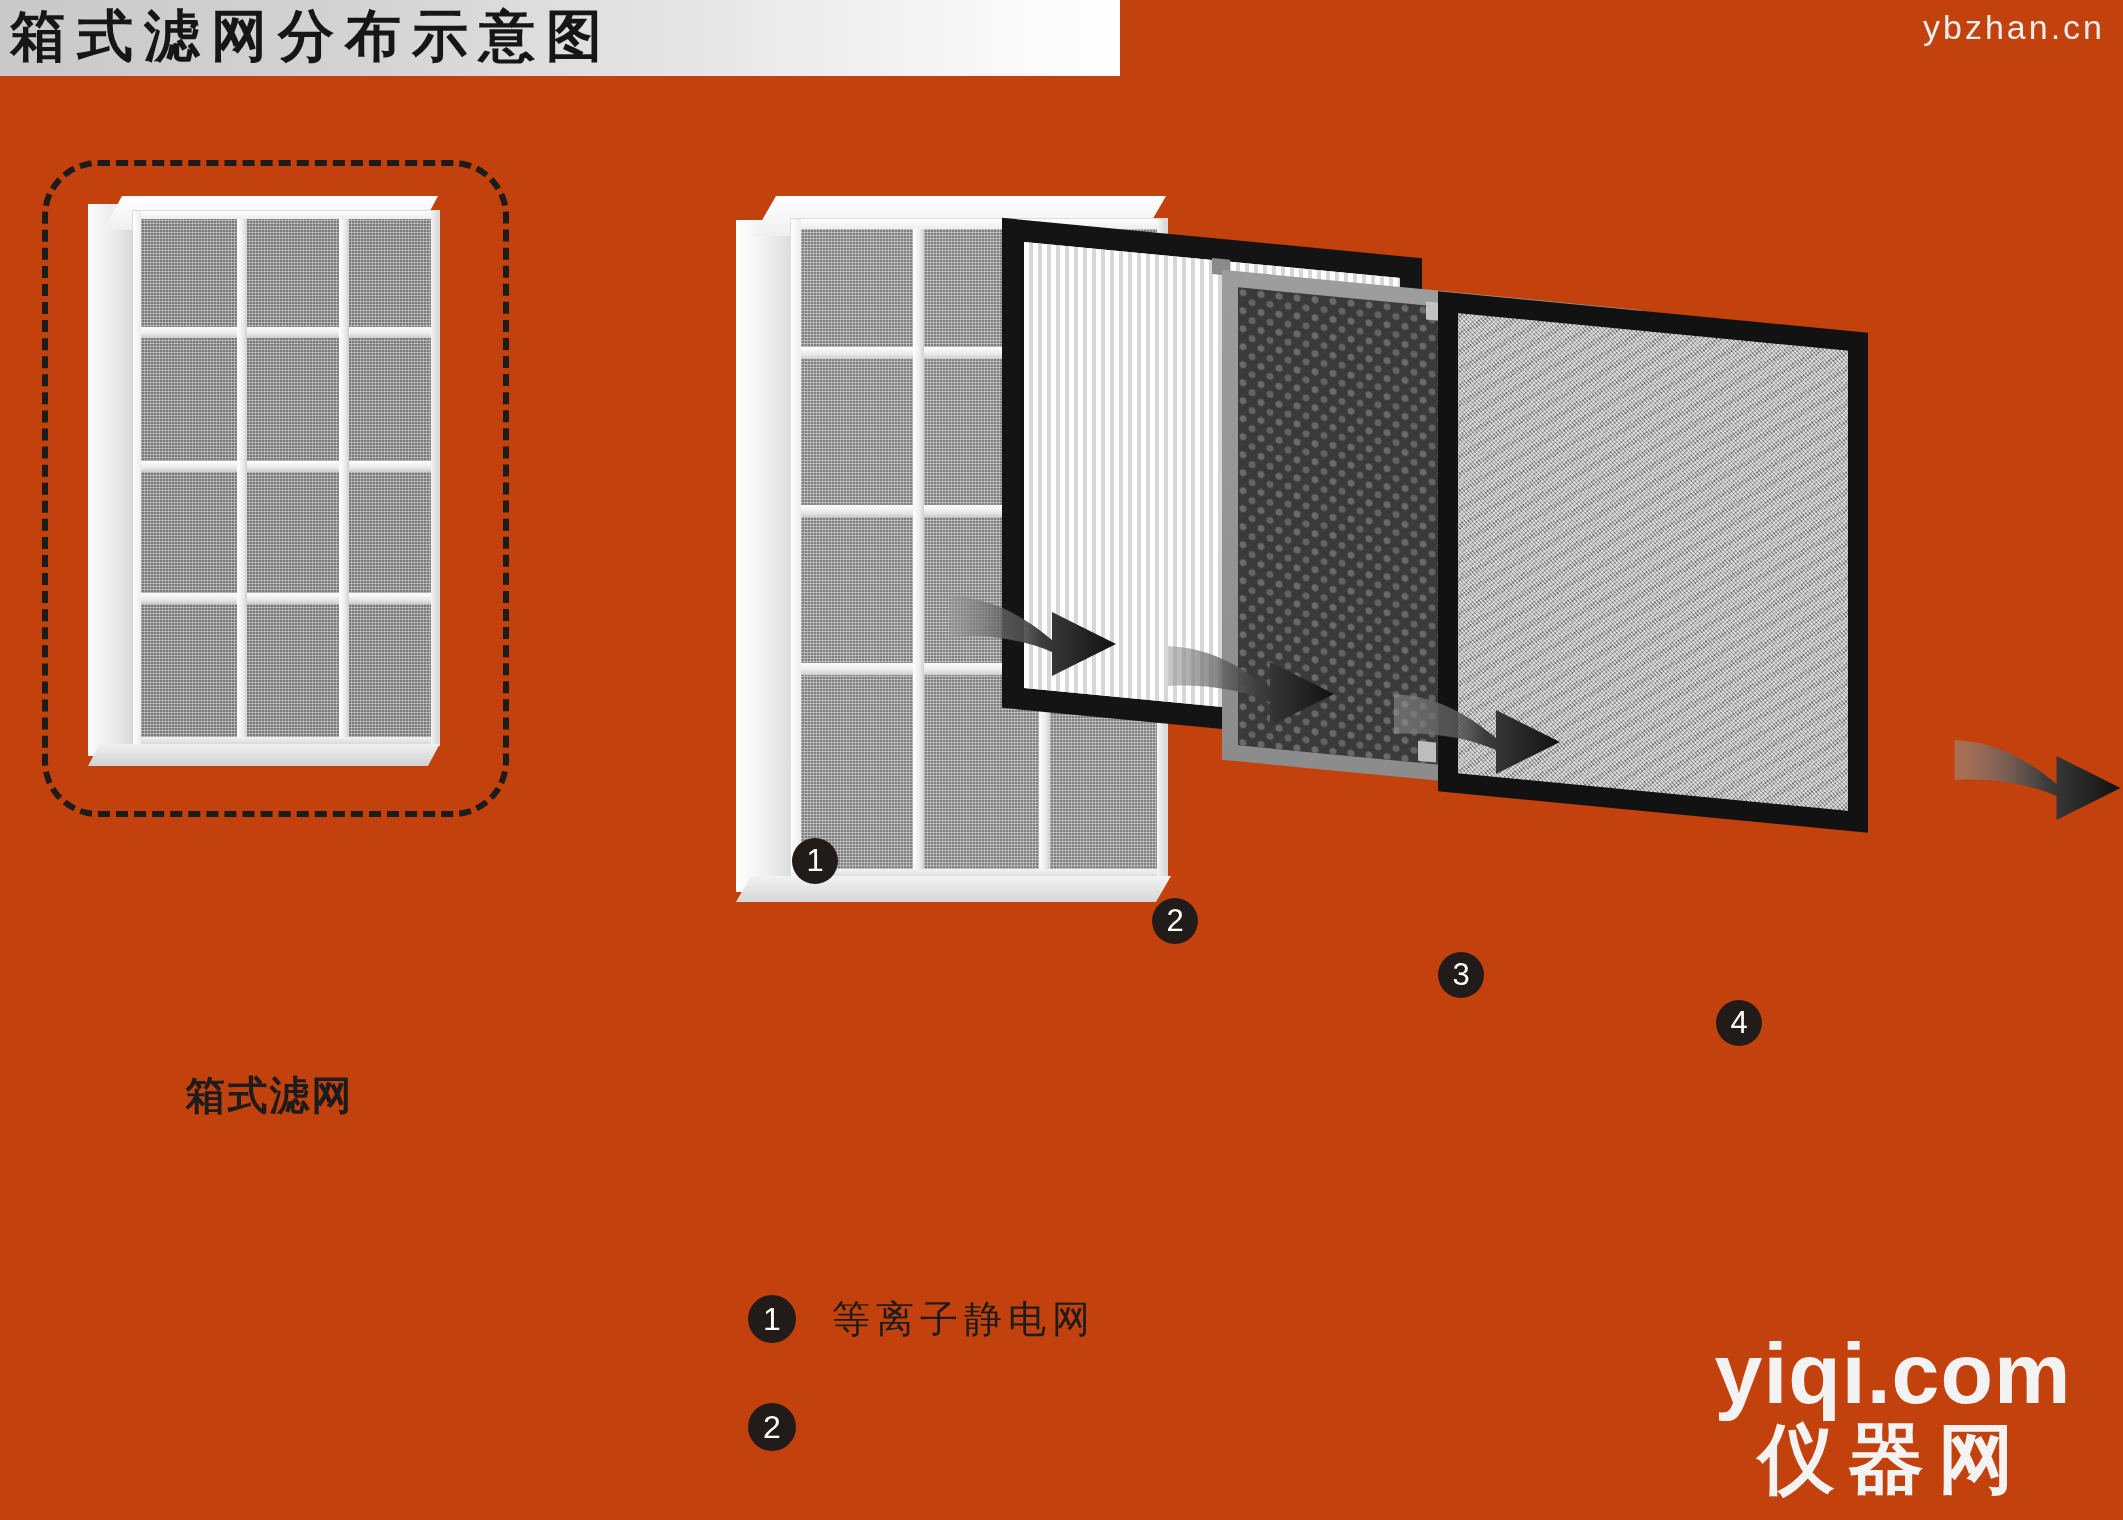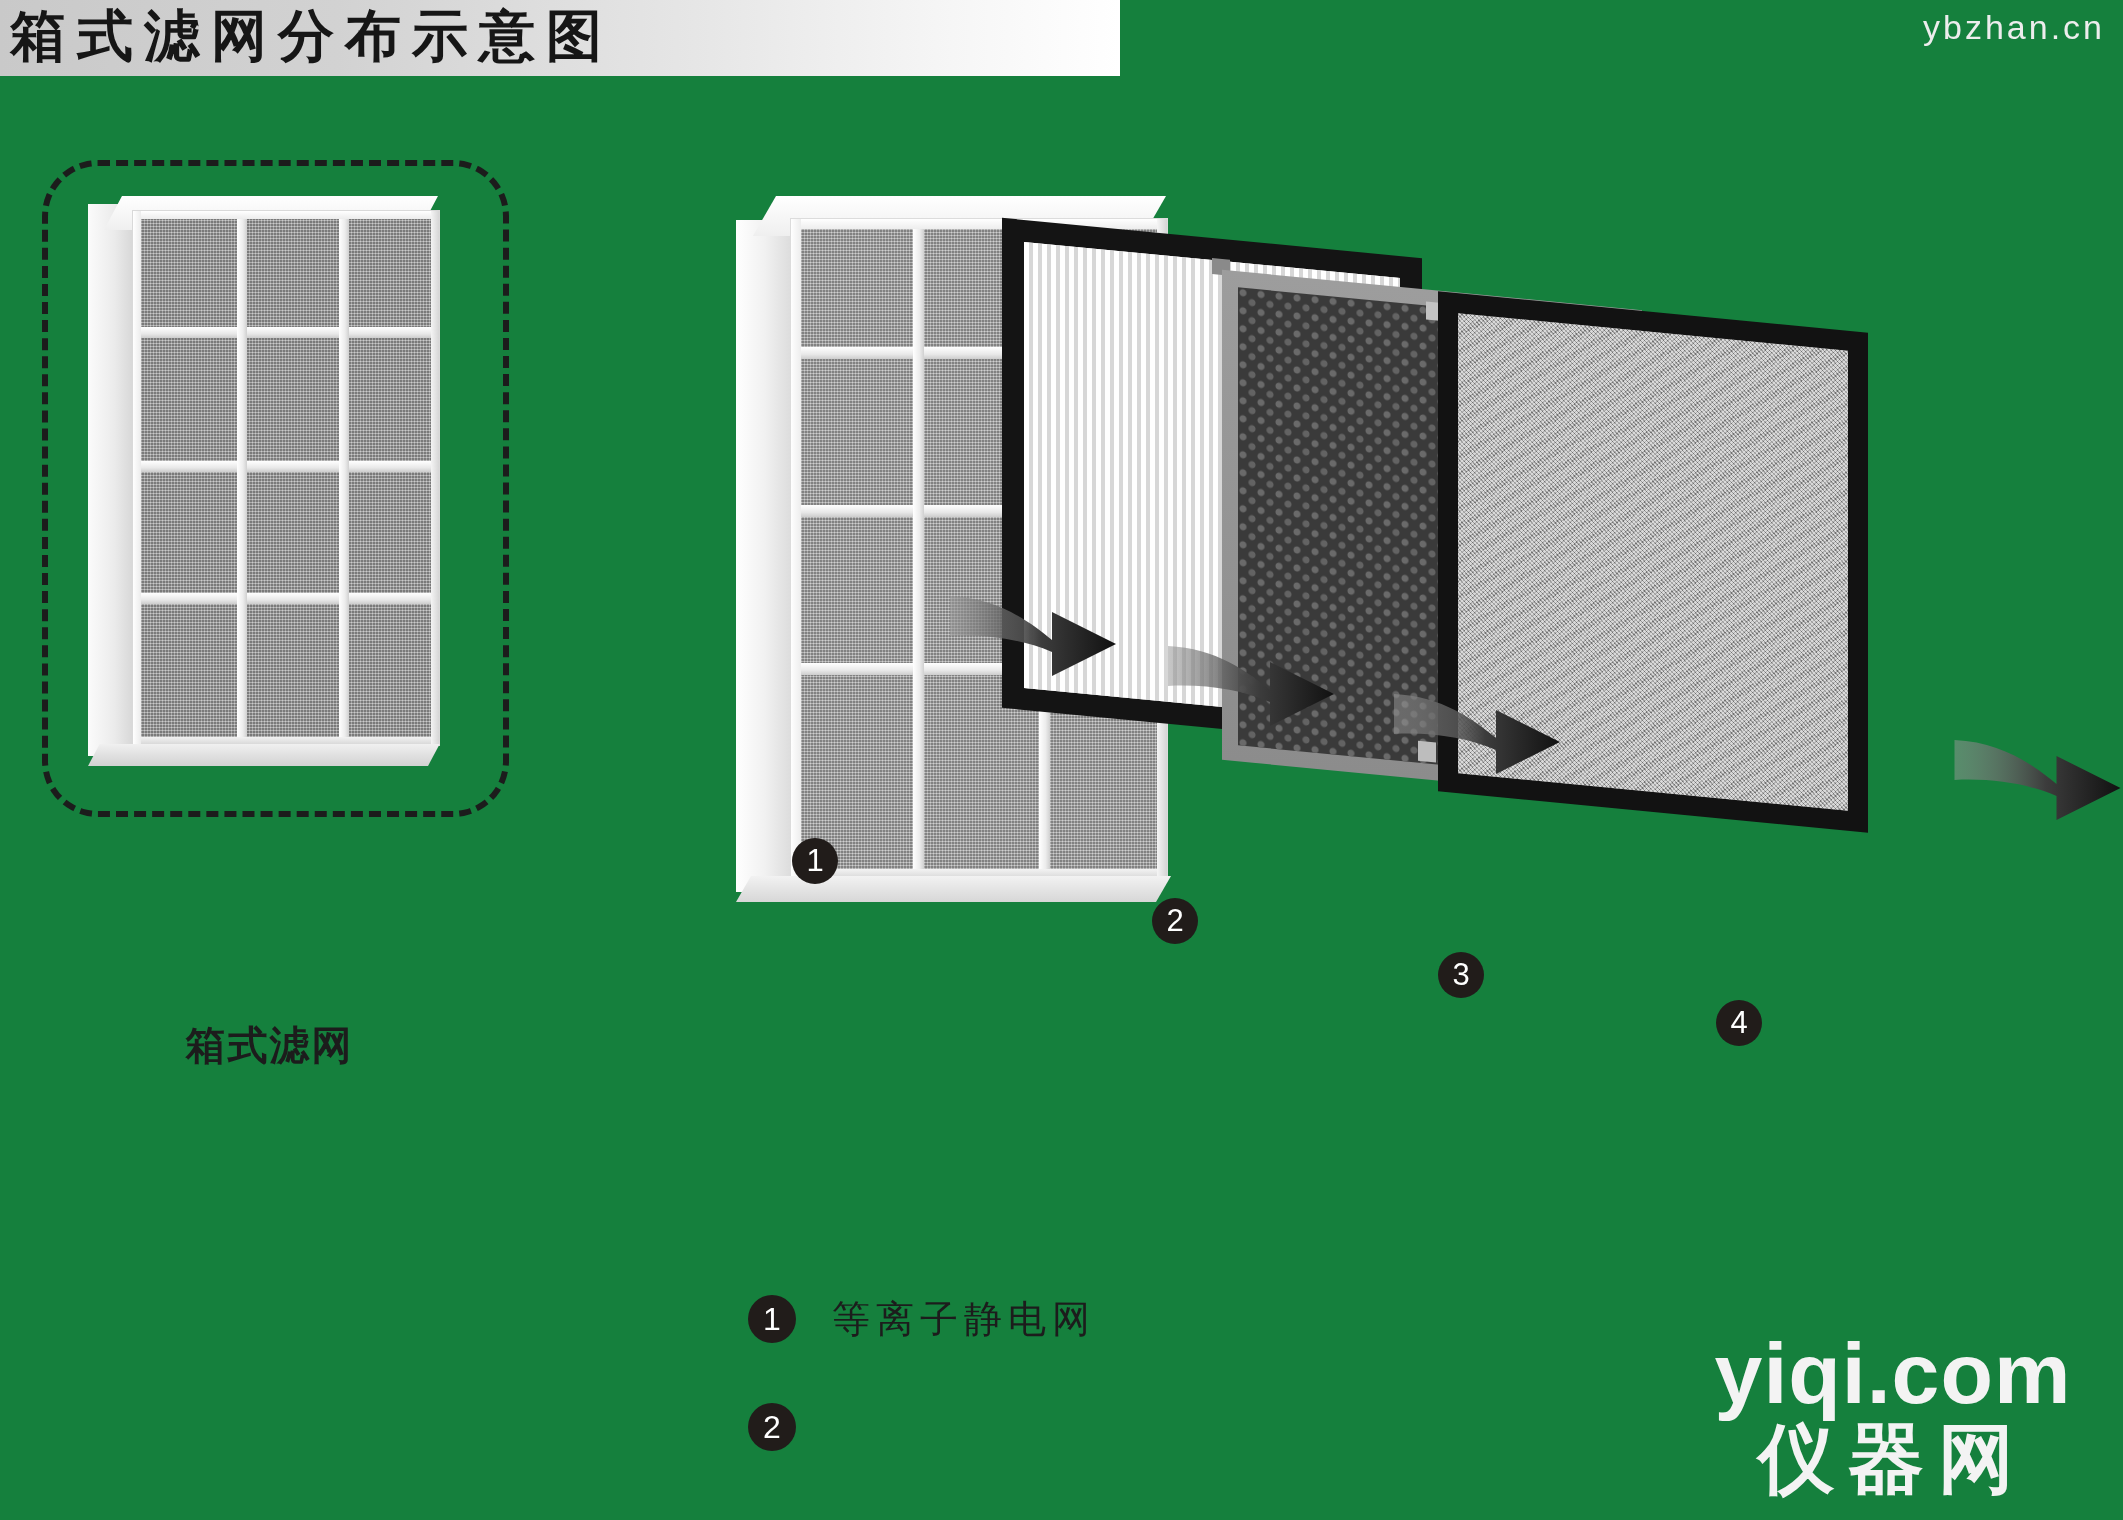--- a/index.html
+++ b/index.html
@@ -7,21 +7,21 @@
     padding: 0;
     background: #ffffff;
   }
   body {
     font-family: "Liberation Sans", "DejaVu Sans", sans-serif;
   }
   #stage {
     position: relative;
     width: 2123px;
     height: 1520px;
-    background: #15803d;
+    background: #c2410c;
     overflow: hidden;
   }
 
   
   #title-bar {
     position: absolute;
     left: 0; top: 0;
     width: 1120px;
     height: 76px;
     background: linear-gradient(to right, #c9c9c9 0%, #d2d2d2 30%, #e6e6e6 62%, #f6f6f6 85%, #ffffff 100%);
@@ -85,21 +85,21 @@
   
   #dashed-box {
     position: absolute;
     left: 42px; top: 160px;
     width: 455px; height: 645px;
     border: 6px dashed #1c1c1c;
     border-radius: 56px;
   }
   #box-caption {
     position: absolute;
-    left: 42px; top: 1018px;
+    left: 42px; top: 1068px;
     width: 455px;
     text-align: center;
     font-size: 40px;
     font-weight: bold;
     letter-spacing: 2px;
     color: #1c1c1c;
     font-family: Liberation Sans, sans-serif;
   }
 
   

